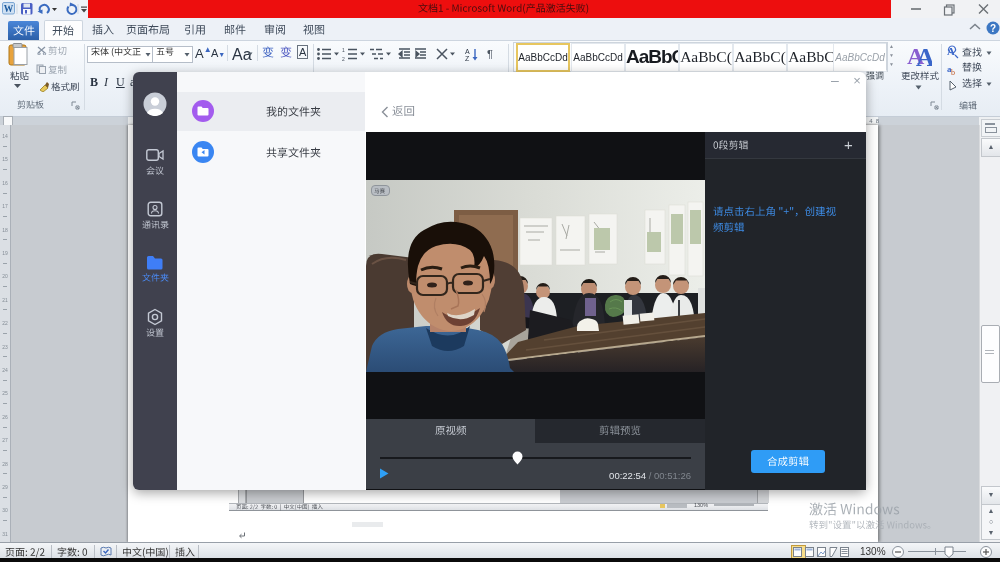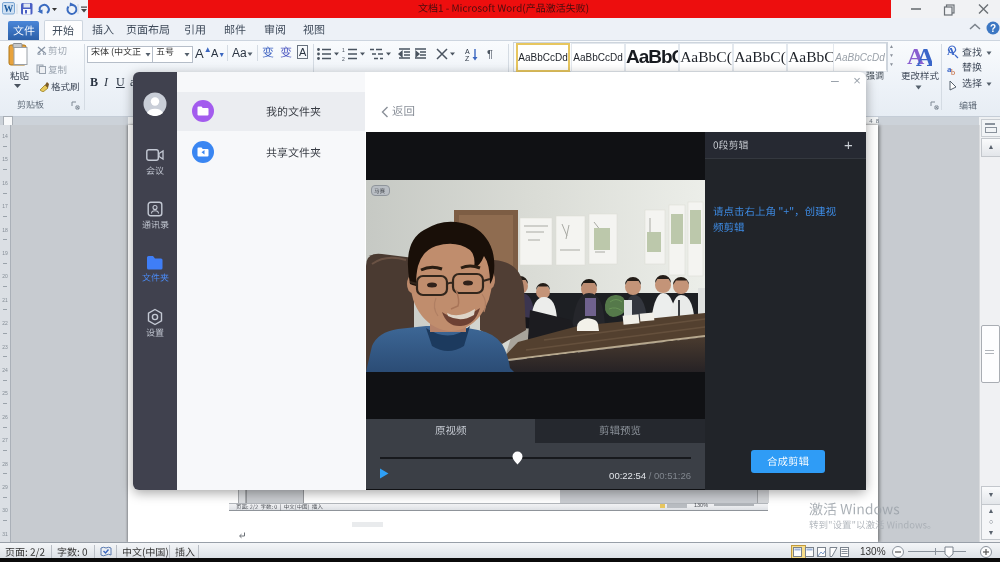--- a/index.html
+++ b/index.html
@@ -176,21 +176,21 @@
           <path d="M0.5 1 h5 L3 4.5z" fill="#55606c"></path>
         </svg></div>
     <div class="abs combo" style="left:152px;top:5px;width:36px;"><svg style="left:2px;top:2px;" width="20.0" height="11.3" viewBox="0 0 20.0 11.3">
           <path d="M1.6 3.9V4.5H3.3C3.1 5.6 2.9 6.7 2.7 7.5H0.5V8.1H8.5V7.5H6.7C6.8 6.3 6.9 4.9 7.0 3.9L6.5 3.8L6.4 3.9H4.1L4.4 1.9H7.9V1.2H1.1V1.9H3.7C3.6 2.5 3.5 3.2 3.4 3.9ZM3.5 7.5C3.6 6.7 3.8 5.6 4.0 4.5H6.3C6.2 5.4 6.1 6.5 6.0 7.5Z M11.3 1.3H15.6V2.6H11.3ZM10.7 0.7V3.2H16.3V0.7ZM9.6 4.0V4.6H11.4C11.2 5.1 11.0 5.8 10.8 6.2H15.5C15.4 7.2 15.2 7.7 15.0 7.9C14.9 8.0 14.8 8.0 14.5 8.0C14.3 8.0 13.6 8.0 13.0 7.9C13.1 8.1 13.2 8.4 13.2 8.6C13.9 8.6 14.4 8.6 14.8 8.6C15.1 8.6 15.3 8.6 15.5 8.4C15.9 8.1 16.1 7.4 16.3 5.9C16.3 5.8 16.3 5.6 16.3 5.6H11.8L12.2 4.6H17.4V4.0Z" fill="#333"></path>
         </svg><svg style="position:absolute;right:1px;top:5px;" width="7" height="6" viewBox="0 0 7 6">
           <path d="M0.5 1 h5 L3 4.5z" fill="#55606c"></path>
         </svg></div>
     <div class="abs" style="left:195px;top:4px;font-size:13px;color:#2a3442;">A<span style="font-size:8px;vertical-align:6px;color:#3a66c0;">▲</span></div>
     <div class="abs" style="left:211px;top:6px;font-size:11px;color:#2a3442;">A<span style="font-size:7px;vertical-align:0px;color:#3a66c0;">▼</span></div>
     <div class="vsep" style="left:227px;top:4px;height:16px;"></div>
-    <div class="abs" style="left:232px;top:5px;font-size:12px;color:#2a3442;">Aa</div>
+    <div class="abs" style="left:232px;top:5px;font-size:16px;color:#2a3442;">Aa</div>
       <svg class="abs" style="left:247px;top:11px;" width="6" height="5" viewBox="0 0 6 5">
         <path d="M0.5 0.5 h5 L3 4z" fill="#55606c"></path>
       </svg>
     <div class="vsep" style="left:257px;top:4px;height:16px;"></div>
     <svg class="abs" style="left:262px;top:5px;" width="14.0" height="14.8" viewBox="0 0 14.0 14.8">
         <path d="M2.7 3.0C2.3 3.9 1.7 4.7 1.1 5.3C1.3 5.4 1.6 5.7 1.8 5.8C2.4 5.2 3.1 4.2 3.5 3.2ZM8.3 3.5C9.0 4.2 9.9 5.2 10.3 5.8L11.0 5.3C10.6 4.7 9.7 3.8 9.0 3.1ZM5.2 0.6C5.4 0.9 5.6 1.4 5.8 1.7H0.8V2.5H4.2V6.2H5.1V2.5H6.9V6.1H7.8V2.5H11.2V1.7H6.8C6.6 1.3 6.3 0.8 6.0 0.4ZM1.6 6.5V7.3H2.6C3.2 8.2 4.1 9.0 5.1 9.7C3.7 10.2 2.2 10.5 0.6 10.8C0.8 10.9 1.0 11.3 1.1 11.5C2.8 11.3 4.5 10.8 6.0 10.2C7.4 10.8 9.1 11.3 11.0 11.5C11.1 11.3 11.3 11.0 11.5 10.8C9.8 10.6 8.2 10.2 6.9 9.7C8.2 9.0 9.2 8.0 9.9 6.9L9.3 6.5L9.1 6.5ZM3.6 7.3H8.5C7.9 8.1 7.0 8.7 6.0 9.3C5.0 8.7 4.2 8.1 3.6 7.3Z" fill="#3a5fc0"></path>
       </svg>
     <svg class="abs" style="left:280px;top:5px;" width="14.0" height="14.8" viewBox="0 0 14.0 14.8">
         <path d="M2.7 3.0C2.3 3.9 1.7 4.7 1.1 5.3C1.3 5.4 1.6 5.7 1.8 5.8C2.4 5.2 3.1 4.2 3.5 3.2ZM8.3 3.5C9.0 4.2 9.9 5.2 10.3 5.8L11.0 5.3C10.6 4.7 9.7 3.8 9.0 3.1ZM5.2 0.6C5.4 0.9 5.6 1.4 5.8 1.7H0.8V2.5H4.2V6.2H5.1V2.5H6.9V6.1H7.8V2.5H11.2V1.7H6.8C6.6 1.3 6.3 0.8 6.0 0.4ZM1.6 6.5V7.3H2.6C3.2 8.2 4.1 9.0 5.1 9.7C3.7 10.2 2.2 10.5 0.6 10.8C0.8 10.9 1.0 11.3 1.1 11.5C2.8 11.3 4.5 10.8 6.0 10.2C7.4 10.8 9.1 11.3 11.0 11.5C11.1 11.3 11.3 11.0 11.5 10.8C9.8 10.6 8.2 10.2 6.9 9.7C8.2 9.0 9.2 8.0 9.9 6.9L9.3 6.5L9.1 6.5ZM3.6 7.3H8.5C7.9 8.1 7.0 8.7 6.0 9.3C5.0 8.7 4.2 8.1 3.6 7.3Z" fill="#4a55c0"></path>
       </svg>

